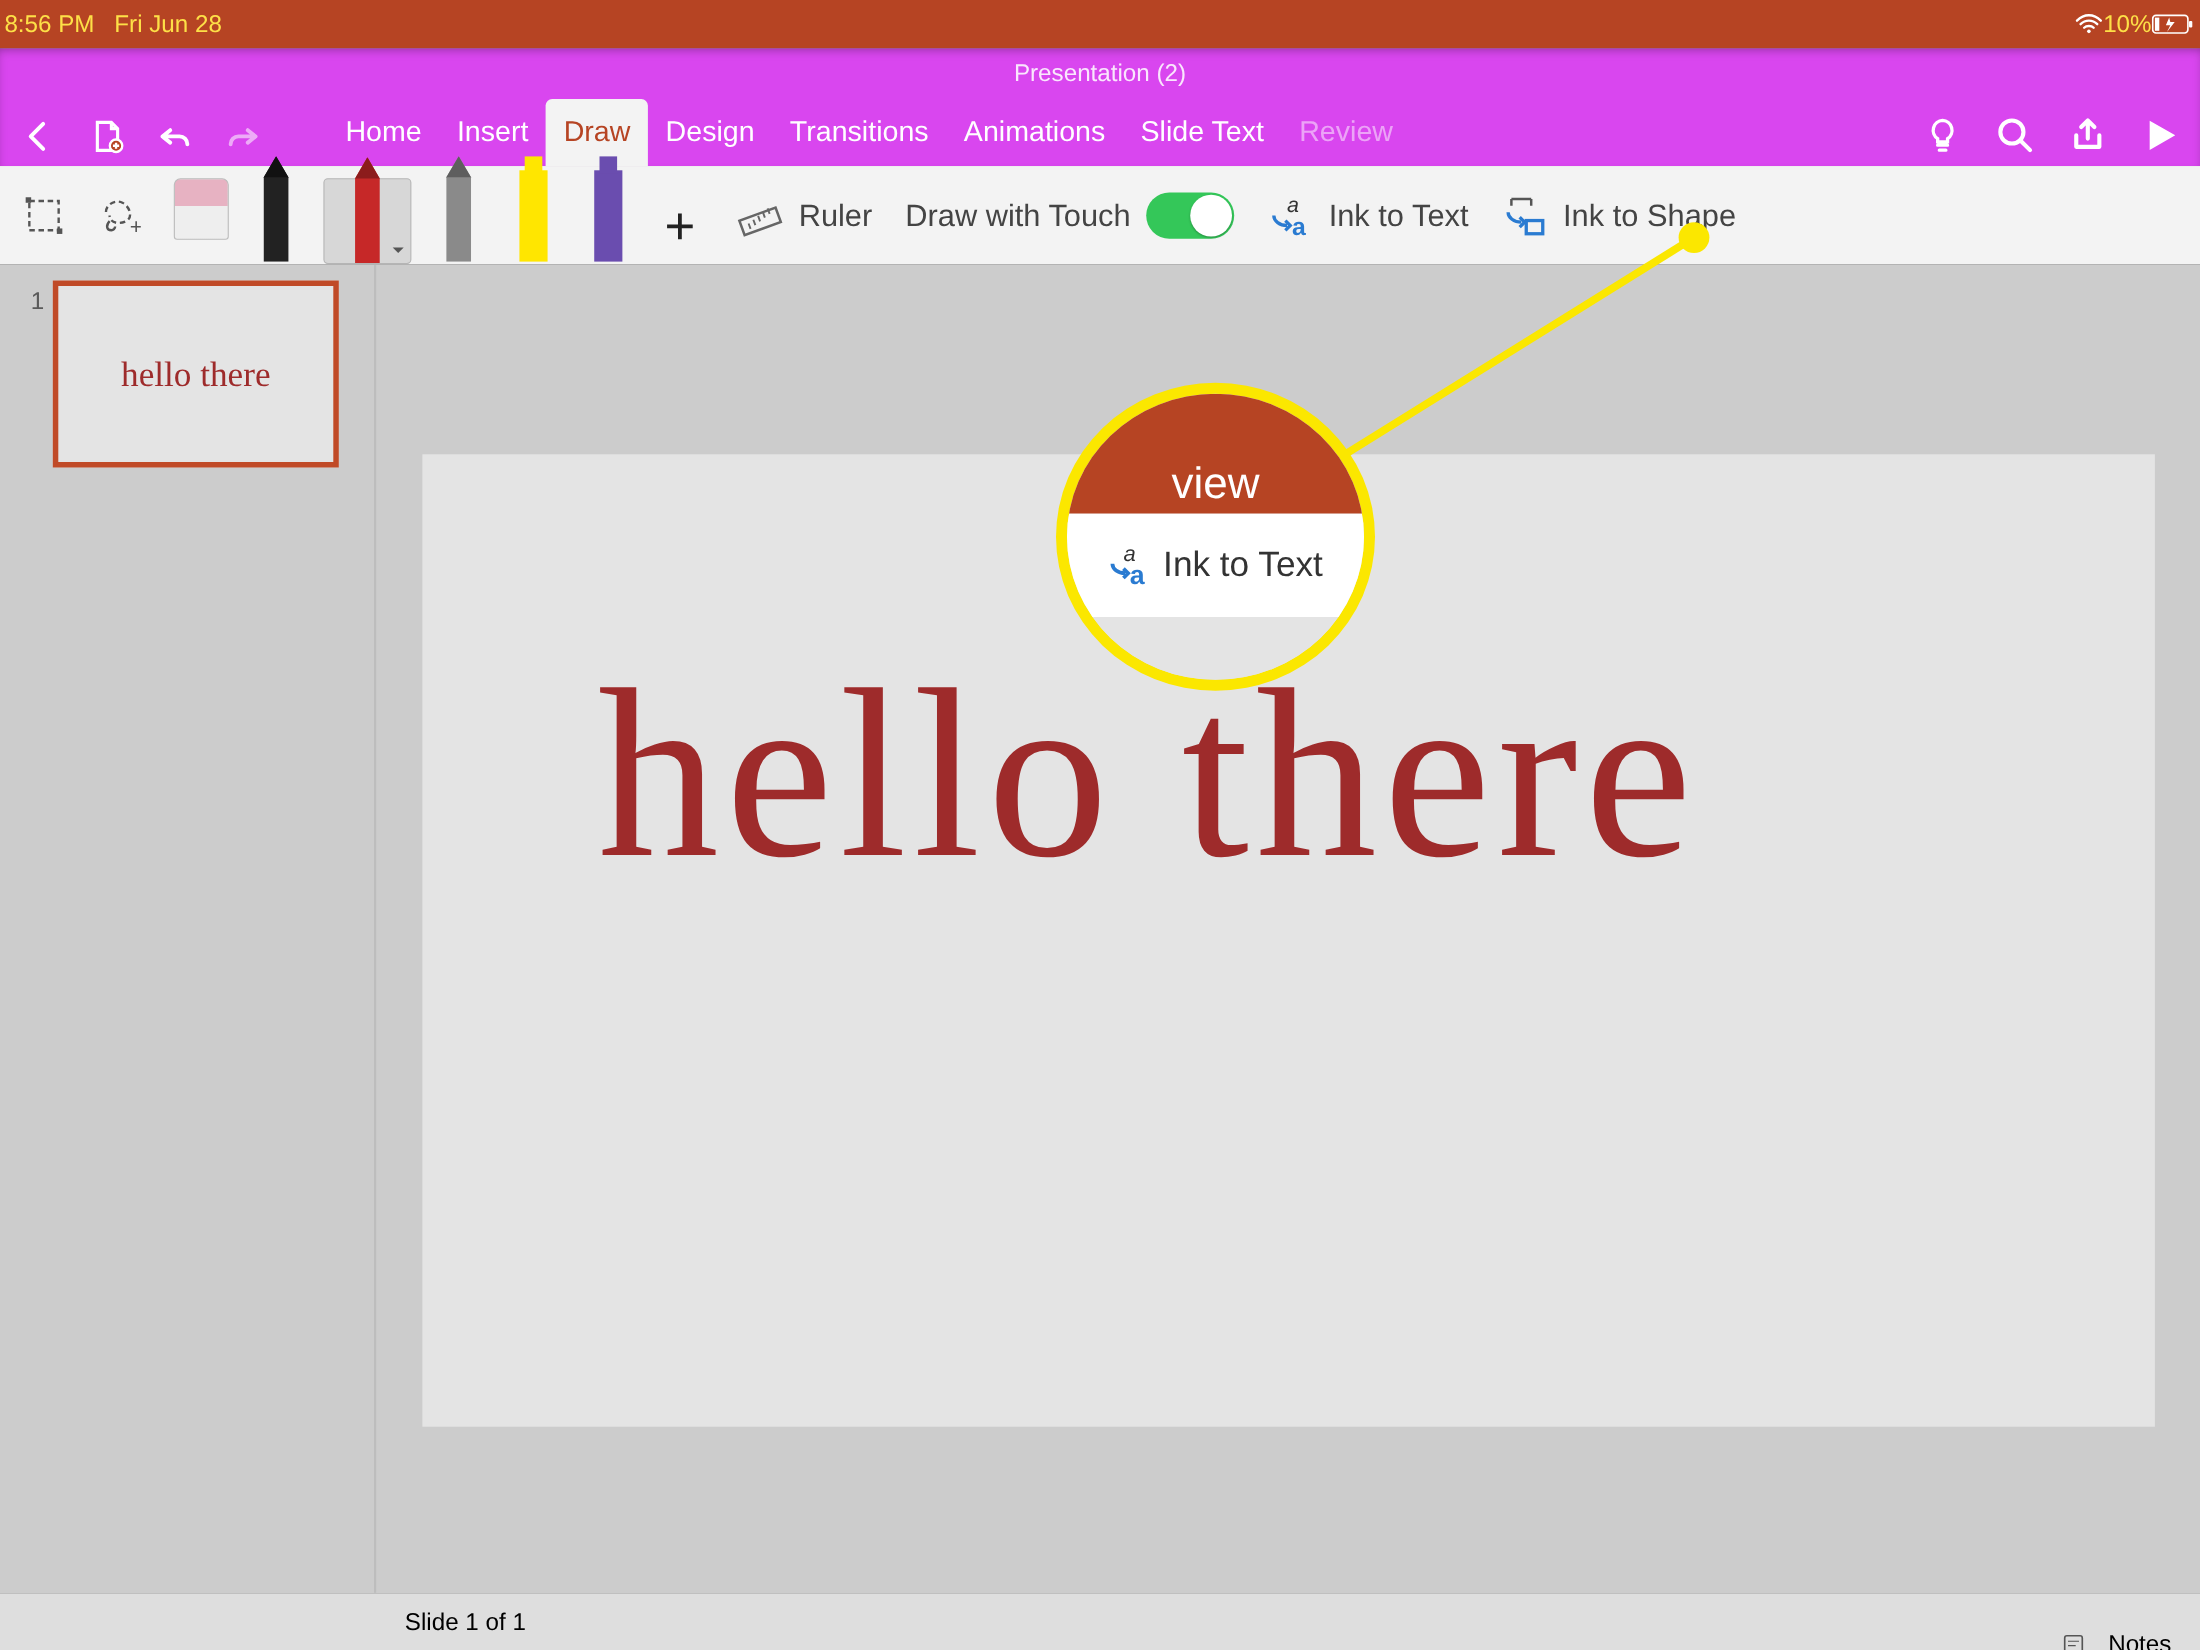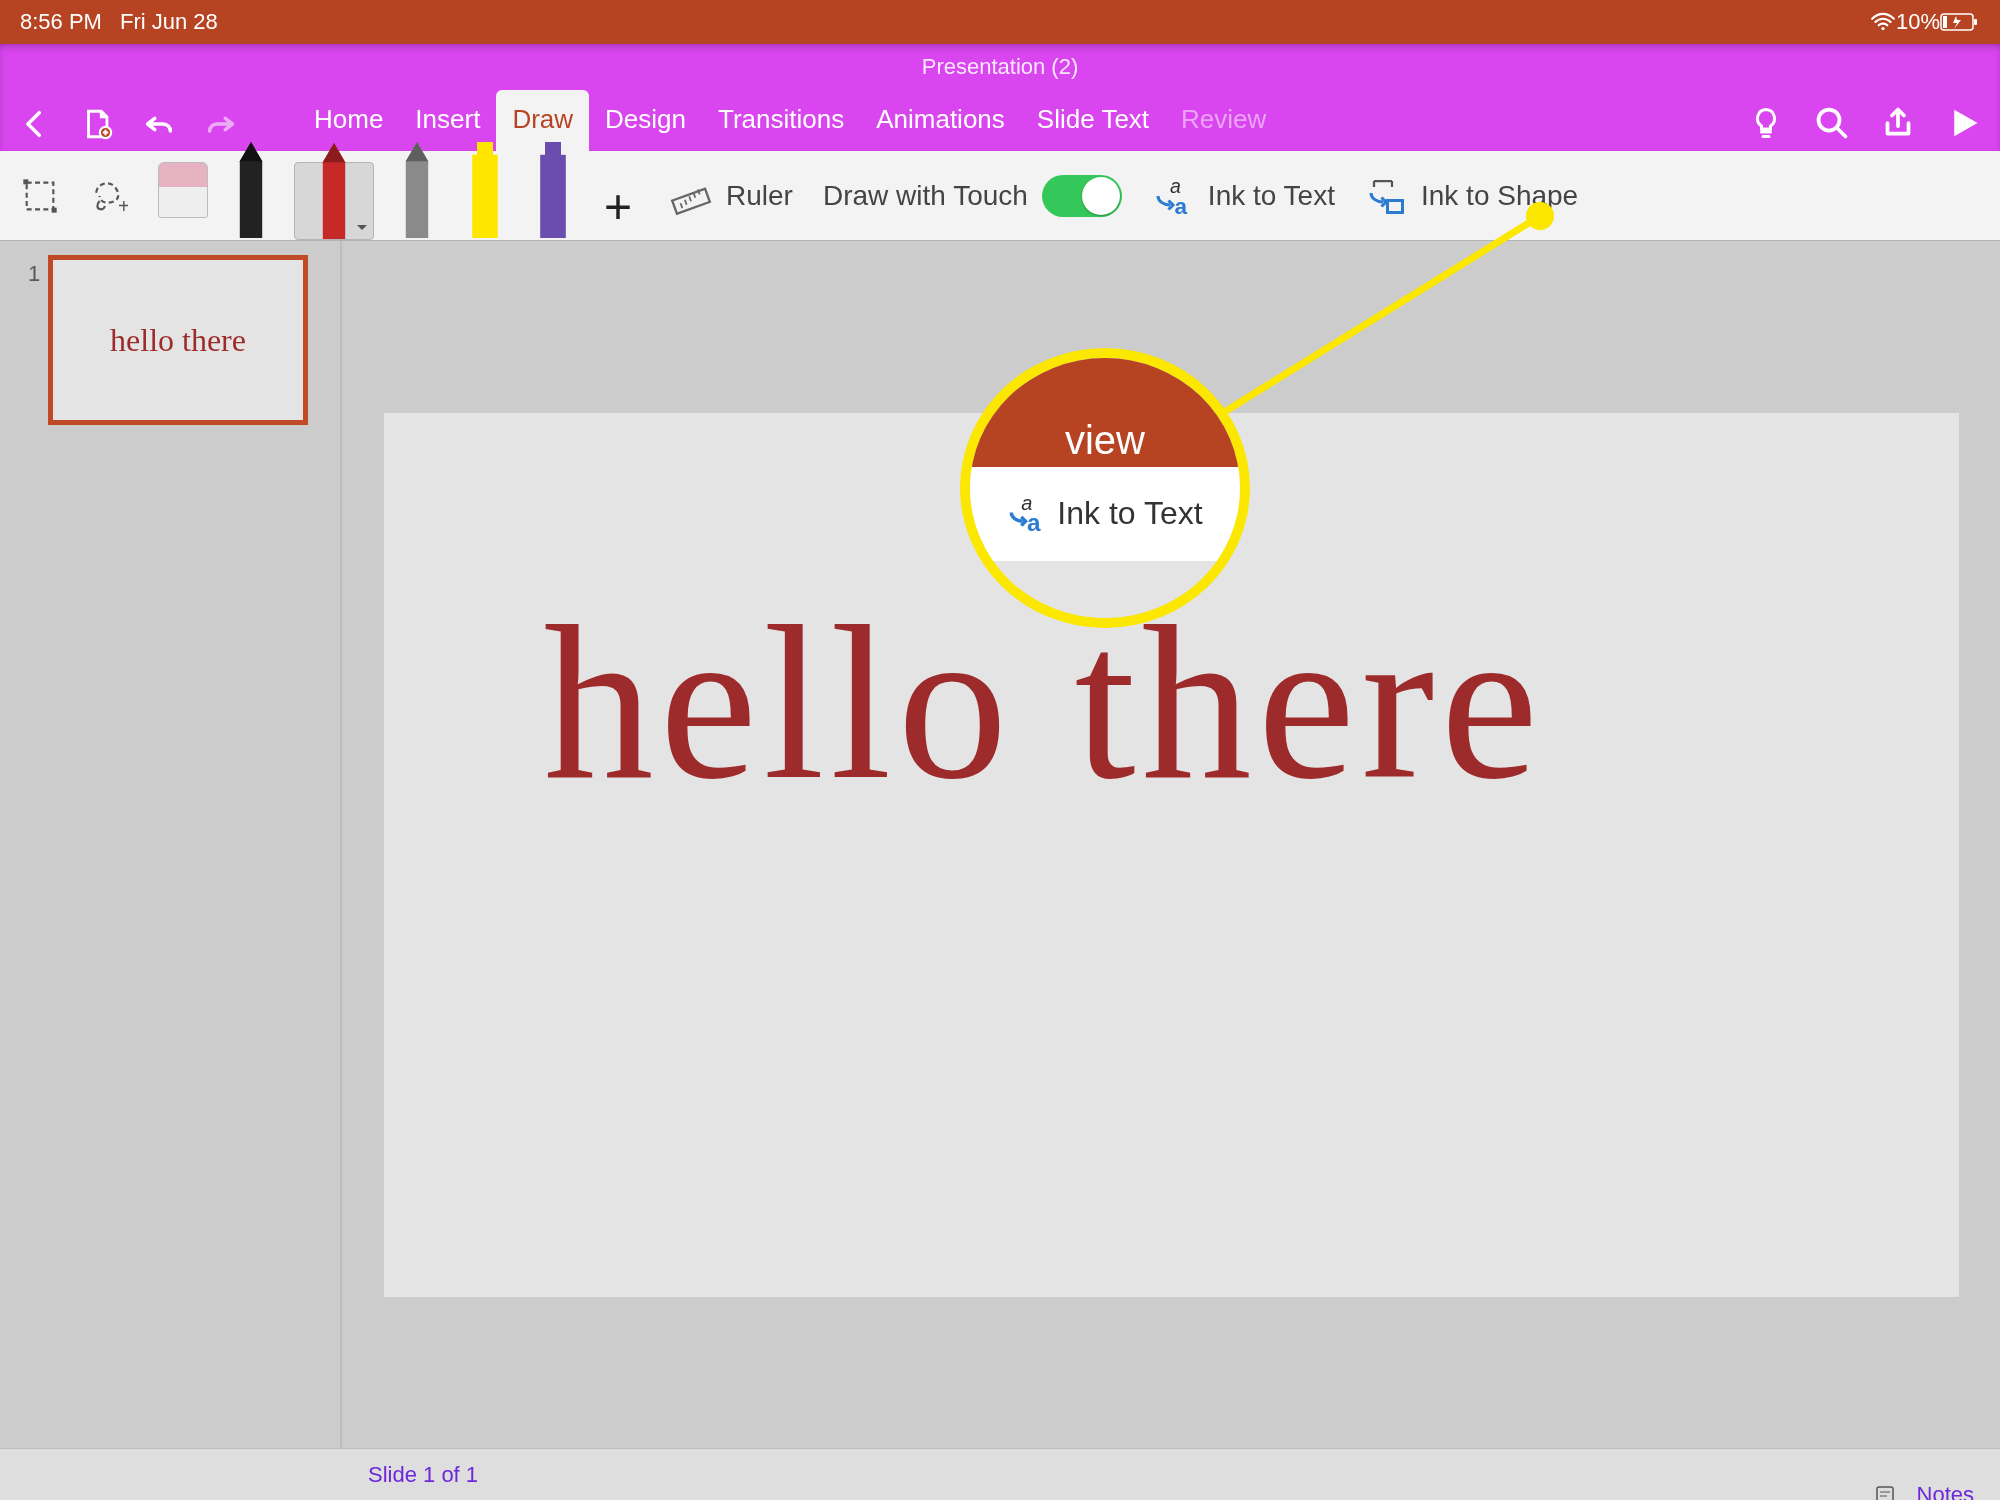--- a/index.html
+++ b/index.html
@@ -2,24 +2,24 @@
 <html><head>
 <meta charset="utf-8">
 <style>
 * { margin: 0; padding: 0; box-sizing: border-box; font-family: -apple-system, "Helvetica Neue", Helvetica, Arial, sans-serif; }
 html, body { width: 2000px; height: 1500px; background: #c9c9c9; overflow: hidden; }
 
 
 .status-bar {
   height: 44px;
   background: #b64423;
-  color: #ffffff;
+  color: #fde047;
   display: flex;
   align-items: center;
-  padding: 0 20px;
+  padding: 0 4px;
   font-size: 22px;
 }
 .status-bar .left { display: flex; gap: 18px; }
 .status-bar .right { margin-left: auto; display: flex; align-items: center; }
 
 
 .app-header {
   background: #d946ef;
   box-shadow: inset 0 4px 10px -4px rgba(0,0,0,0.4);
 }
@@ -159,21 +159,21 @@
 .handwriting-thumb { font-family: "Brush Script MT","Segoe Script","Comic Sans MS",cursive; color:#9e2b2b; font-size:32px; }
 
 
 .status-footer {
   height: 52px;
   background: #dedede;
   border-top: 1px solid #bcbcbc;
   display: flex;
   align-items: center;
   padding: 0 26px;
-  color: #6d28d9;
+  color: #000000;
   font-size: 22px;
 }
 .status-footer .left-gap { width: 342px; }
 .status-footer .notes-btn { margin-left: auto; display: flex; align-items: center; gap: 20px; margin-top: 40px; }
 
 
 .annotation {
   position: absolute;
   pointer-events: none;
   z-index: 50;

